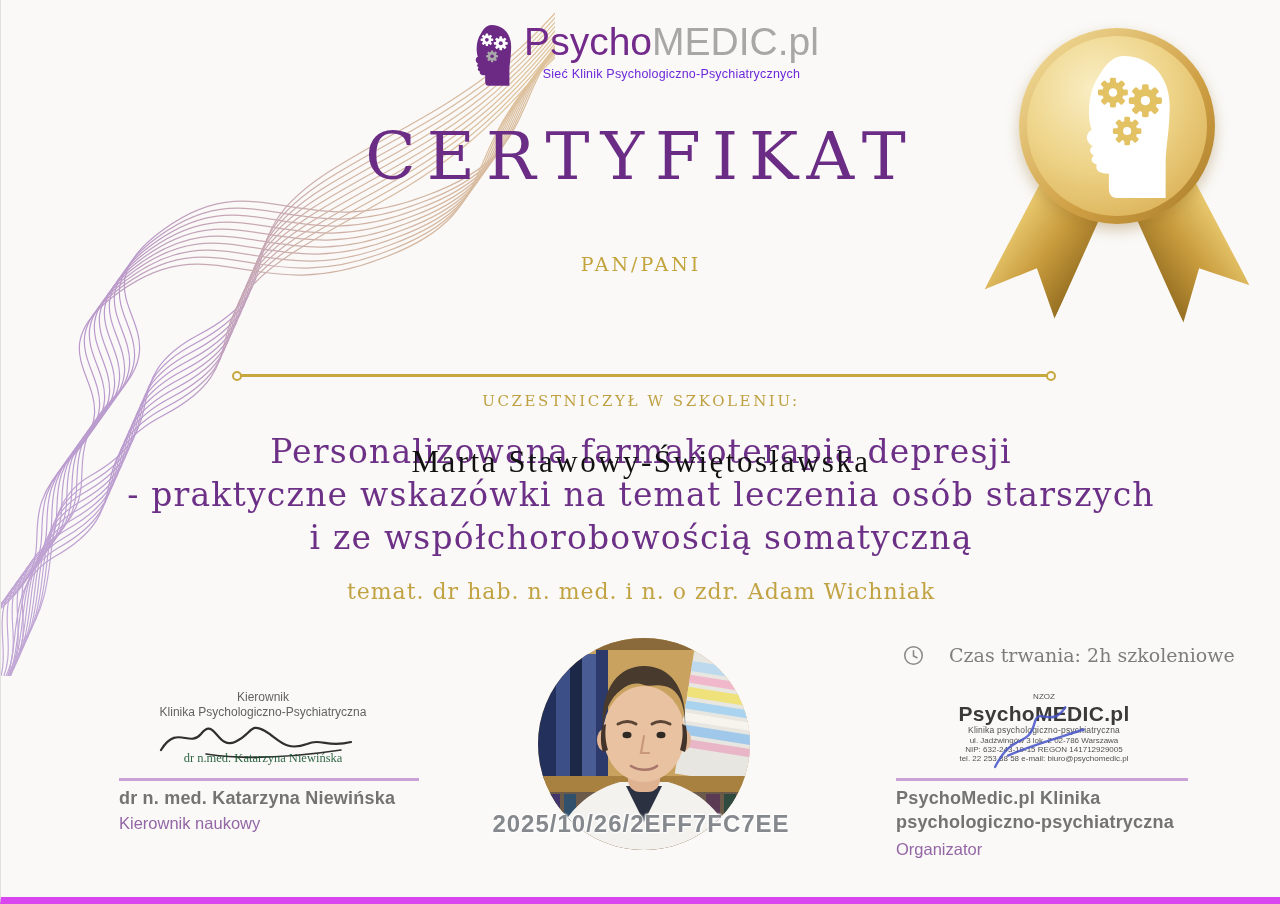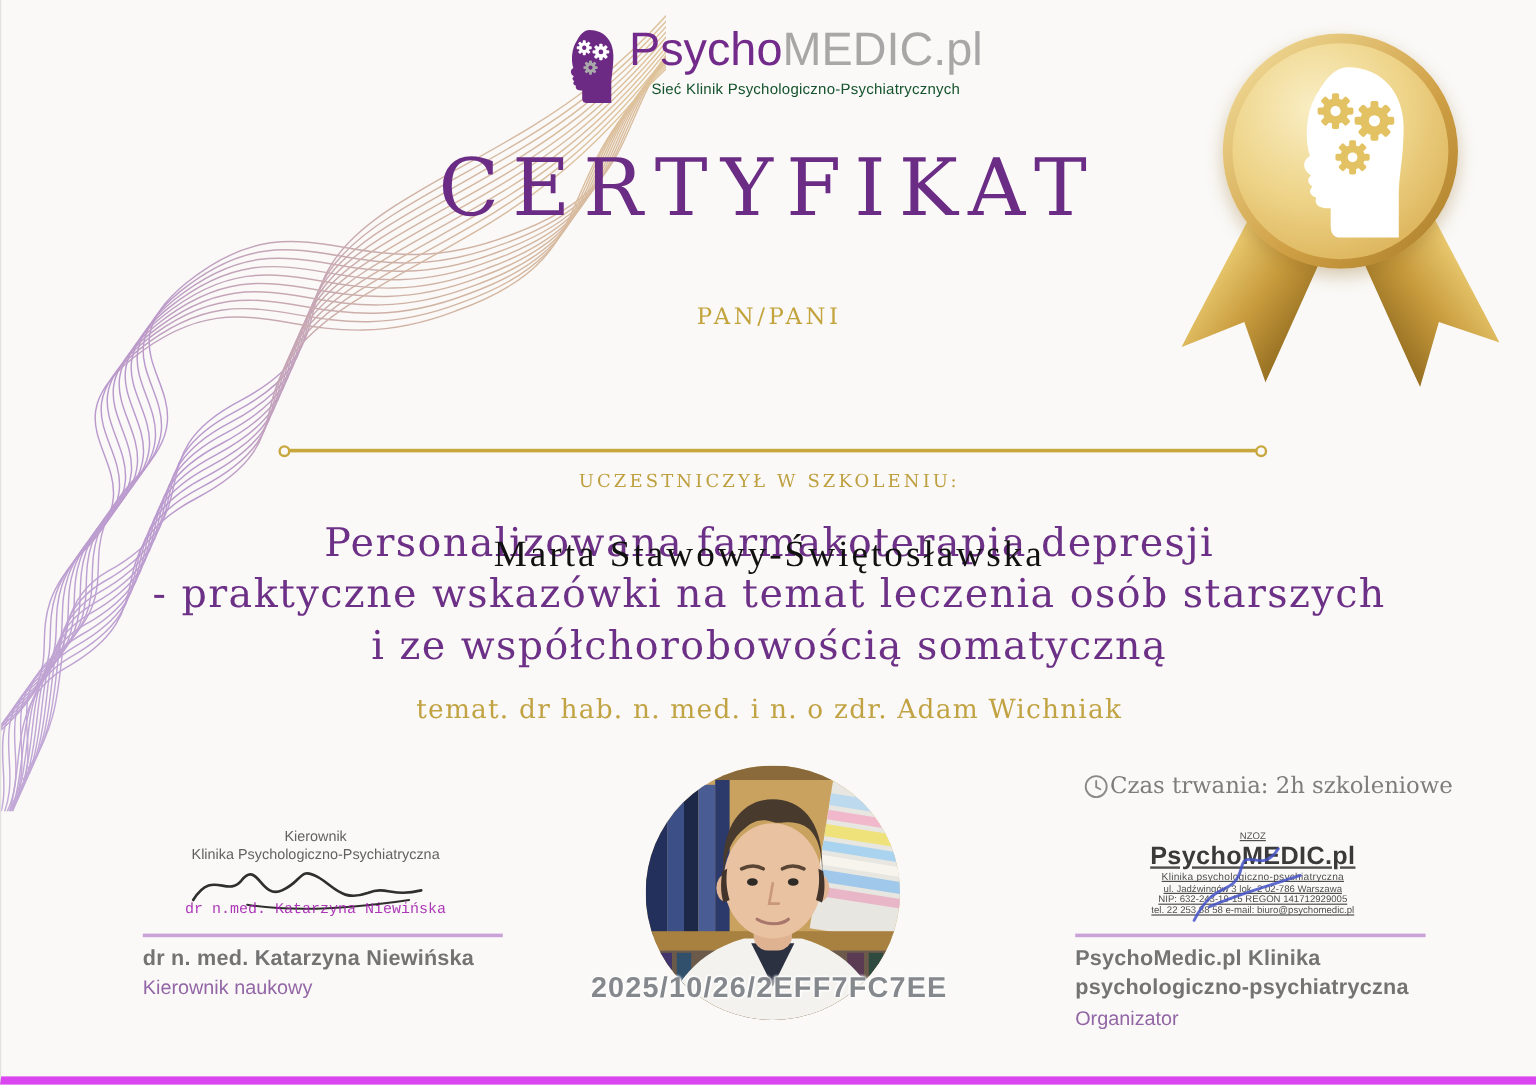--- a/index.html
+++ b/index.html
@@ -11,21 +11,21 @@
   .abs{position:absolute;}
   .ctr{left:0;width:1280px;text-align:center;}
   
   .waves{position:absolute;left:-6px;top:-4px;z-index:0;}
   
   .logo{position:absolute;top:22px;left:50%;transform:translateX(-50%);display:flex;align-items:flex-start;gap:10px;z-index:2;}
   .logo-text{font-family:"Liberation Sans", sans-serif;line-height:1;}
   .brand{font-size:39px;font-weight:500;letter-spacing:0;}
   .brand .b1{color:#722b8a;}
   .brand .b2{color:#a8a6a6;}
-  .tagline{font-size:12.5px;color:#14532d;margin-top:7px;text-align:center;letter-spacing:.2px;}
+  .tagline{font-size:12.5px;color:#6d28d9;margin-top:7px;text-align:center;letter-spacing:.2px;}
   
   .ribbon{position:absolute;width:76px;height:150px;z-index:1;
     background:linear-gradient(100deg,#e9c96f 10%,#c79a3c 55%,#9a7324 95%);
     clip-path:polygon(6% 0,94% 0,100% 97%,50% 72%,0 100%);transform-origin:50% 8%;}
   .ribbon.l{left:1040px;top:170px;transform:rotate(26deg);}
   .ribbon.r{left:1118px;top:170px;transform:rotate(-26deg);background:linear-gradient(80deg,#9a7324 5%,#c79a3c 45%,#e9c96f 90%);}
   .medal{position:absolute;left:1018px;top:28px;width:196px;height:196px;border-radius:50%;z-index:2;
     background:linear-gradient(135deg,#f1dc9a 5%,#cf9f44 60%,#a87c28 100%);
     box-shadow:0 6px 14px rgba(150,110,40,.35);}
   .medal-inner{position:absolute;inset:8px;border-radius:50%;
@@ -37,38 +37,38 @@
   
   .divider{position:absolute;top:374px;left:240px;width:806px;height:3px;background:#c8a83e;z-index:2;}
   .divider i{position:absolute;top:-3.5px;width:6px;height:6px;border:2px solid #c8a83e;border-radius:50%;background:#faf9f7;}
   .divider i.l{left:-9px;} .divider i.r{right:-9px;}
   .section-label{top:392px;font-size:15px;color:#bfa041;letter-spacing:2.6px;z-index:2;}
   
   .course{top:430px;color:#6d3087;font-size:33px;letter-spacing:1.2px;line-height:43px;font-weight:500;z-index:2;}
   .recipient{top:444px;font-family:"Liberation Serif", serif;font-size:31px;letter-spacing:2.5px;color:#111;z-index:3;}
   .speaker{top:579px;font-size:22px;color:#c2a344;letter-spacing:1px;z-index:2;}
   
-  .duration{position:absolute;left:902px;top:644px;display:flex;align-items:flex-end;gap:1px;color:#7d7d7d;font-size:19px;z-index:2;}
+  .duration{position:absolute;left:902px;top:644px;display:flex;align-items:flex-end;gap:25px;color:#7d7d7d;font-size:19px;z-index:2;}
   
   .photo{position:absolute;left:537px;top:638px;width:212px;height:212px;border-radius:50%;overflow:hidden;z-index:2;}
   .serial{top:810px;font-family:"Liberation Sans", sans-serif;font-weight:bold;font-size:24px;color:#85898d;letter-spacing:1px;z-index:4;
     text-shadow:0 0 3px #fff,0 0 3px #fff,1px 1px 2px #fff,-1px -1px 2px #fff;}
   
   .stamp-left{position:absolute;left:102px;top:690px;width:320px;text-align:center;z-index:2;
     font-family:"Liberation Sans", sans-serif;font-size:12px;line-height:15px;color:#4d4d4d;filter:blur(.4px);opacity:.88;}
   .sig-left{position:absolute;left:150px;top:718px;z-index:2;}
   .stamp-sig-name{position:absolute;left:102px;top:751px;width:320px;text-align:center;z-index:2;
-    font-family:Liberation Mono, monospace;font-size:12.5px;color:#a21caf;filter:blur(.4px);opacity:.88;}
+    font-family:Liberation Serif, serif;font-size:12.5px;color:#14532d;filter:blur(.4px);opacity:.88;}
   .uline{position:absolute;top:778px;height:2.5px;background:#cba2d8;z-index:2;}
   .uline.l{left:118px;width:300px;}
   .uline.r{left:895px;width:292px;}
   .sig-name{position:absolute;font-family:"Liberation Sans", sans-serif;font-weight:bold;font-size:18px;color:#737373;z-index:2;letter-spacing:.2px;}
   .sig-role{position:absolute;font-family:"Liberation Sans", sans-serif;font-size:16.5px;color:#9366a6;z-index:2;}
   .stamp-right{position:absolute;left:905px;top:692px;width:276px;text-align:center;z-index:2;
-    font-family:"Liberation Sans", sans-serif;color:#3c3c3c;filter:blur(.55px);opacity:.9;line-height:1.15;text-decoration:underline;}
+    font-family:"Liberation Sans", sans-serif;color:#3c3c3c;filter:blur(.55px);opacity:.9;line-height:1.15;}
   .stamp-right .s-xs{font-size:8px;}
   .stamp-right .s-lg{font-size:21px;font-weight:bold;letter-spacing:.3px;color:#262626;margin:1px 0 0 0;}
   .stamp-right .s-sm{font-size:8.5px;letter-spacing:.2px;}
   .blue-sig{position:absolute;left:975px;top:700px;z-index:3;transform:rotate(-6deg);opacity:.85;}
 </style>
 </head>
 <body>
 
 <div class="cert">
 

